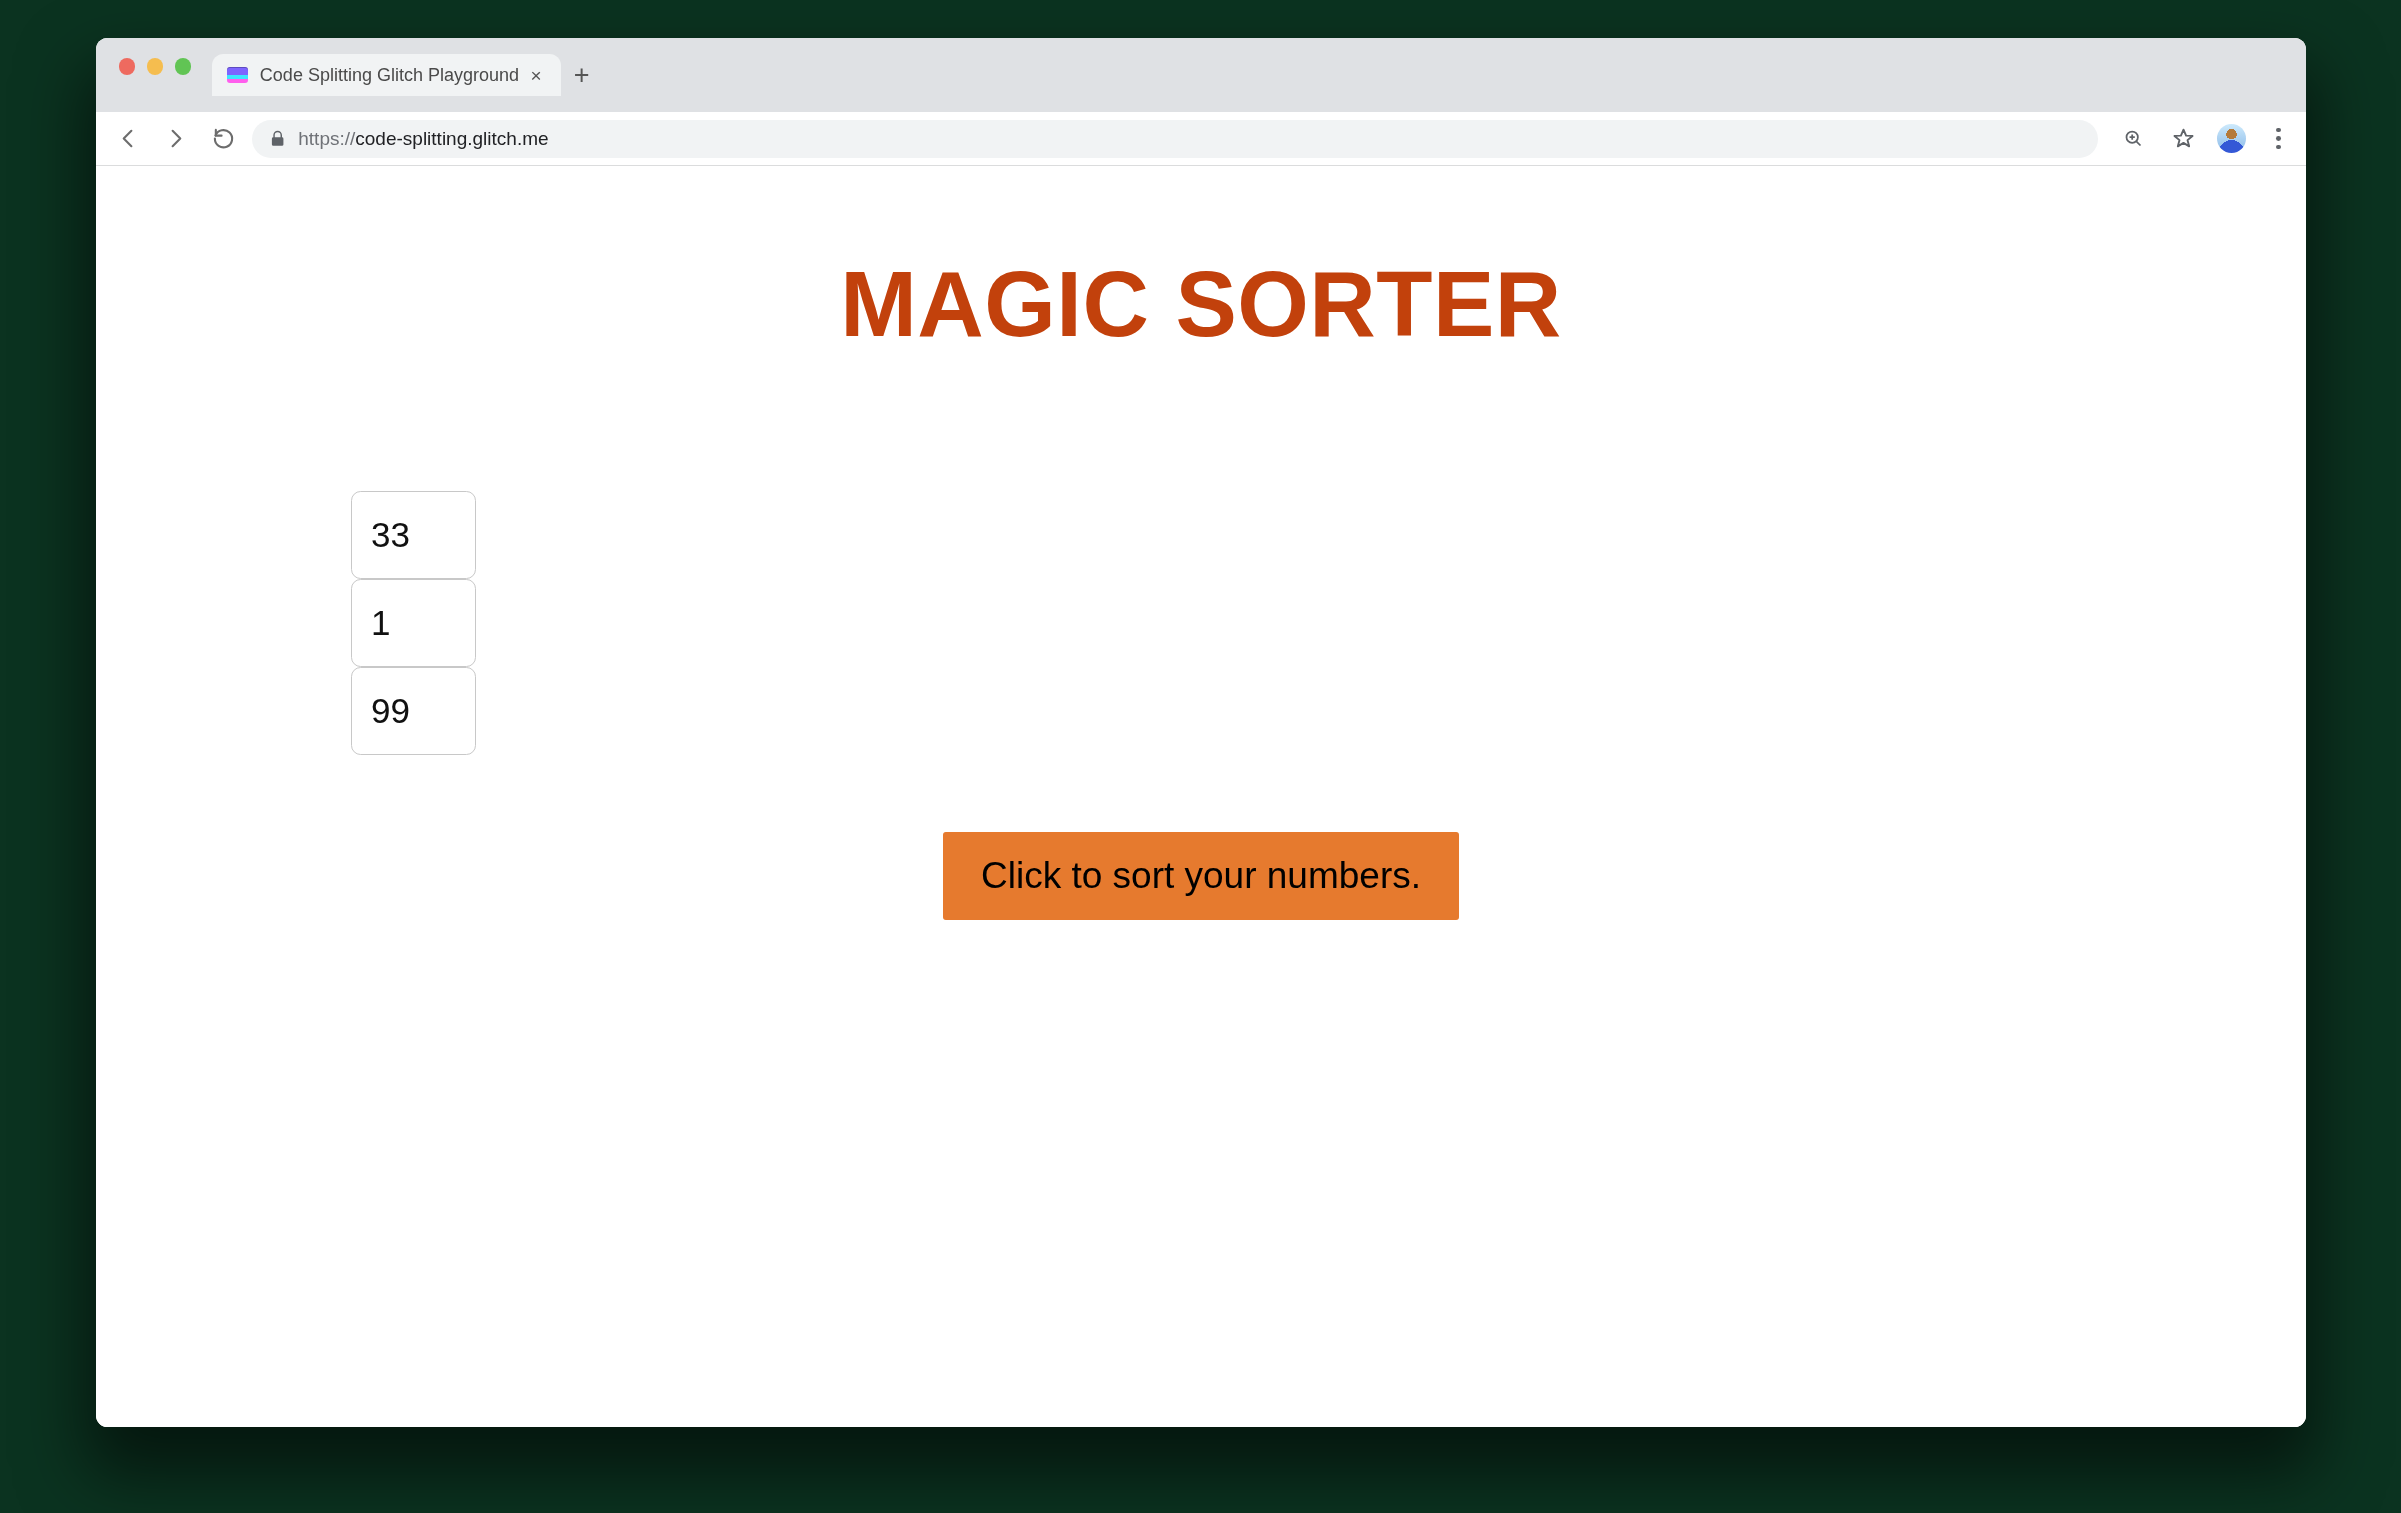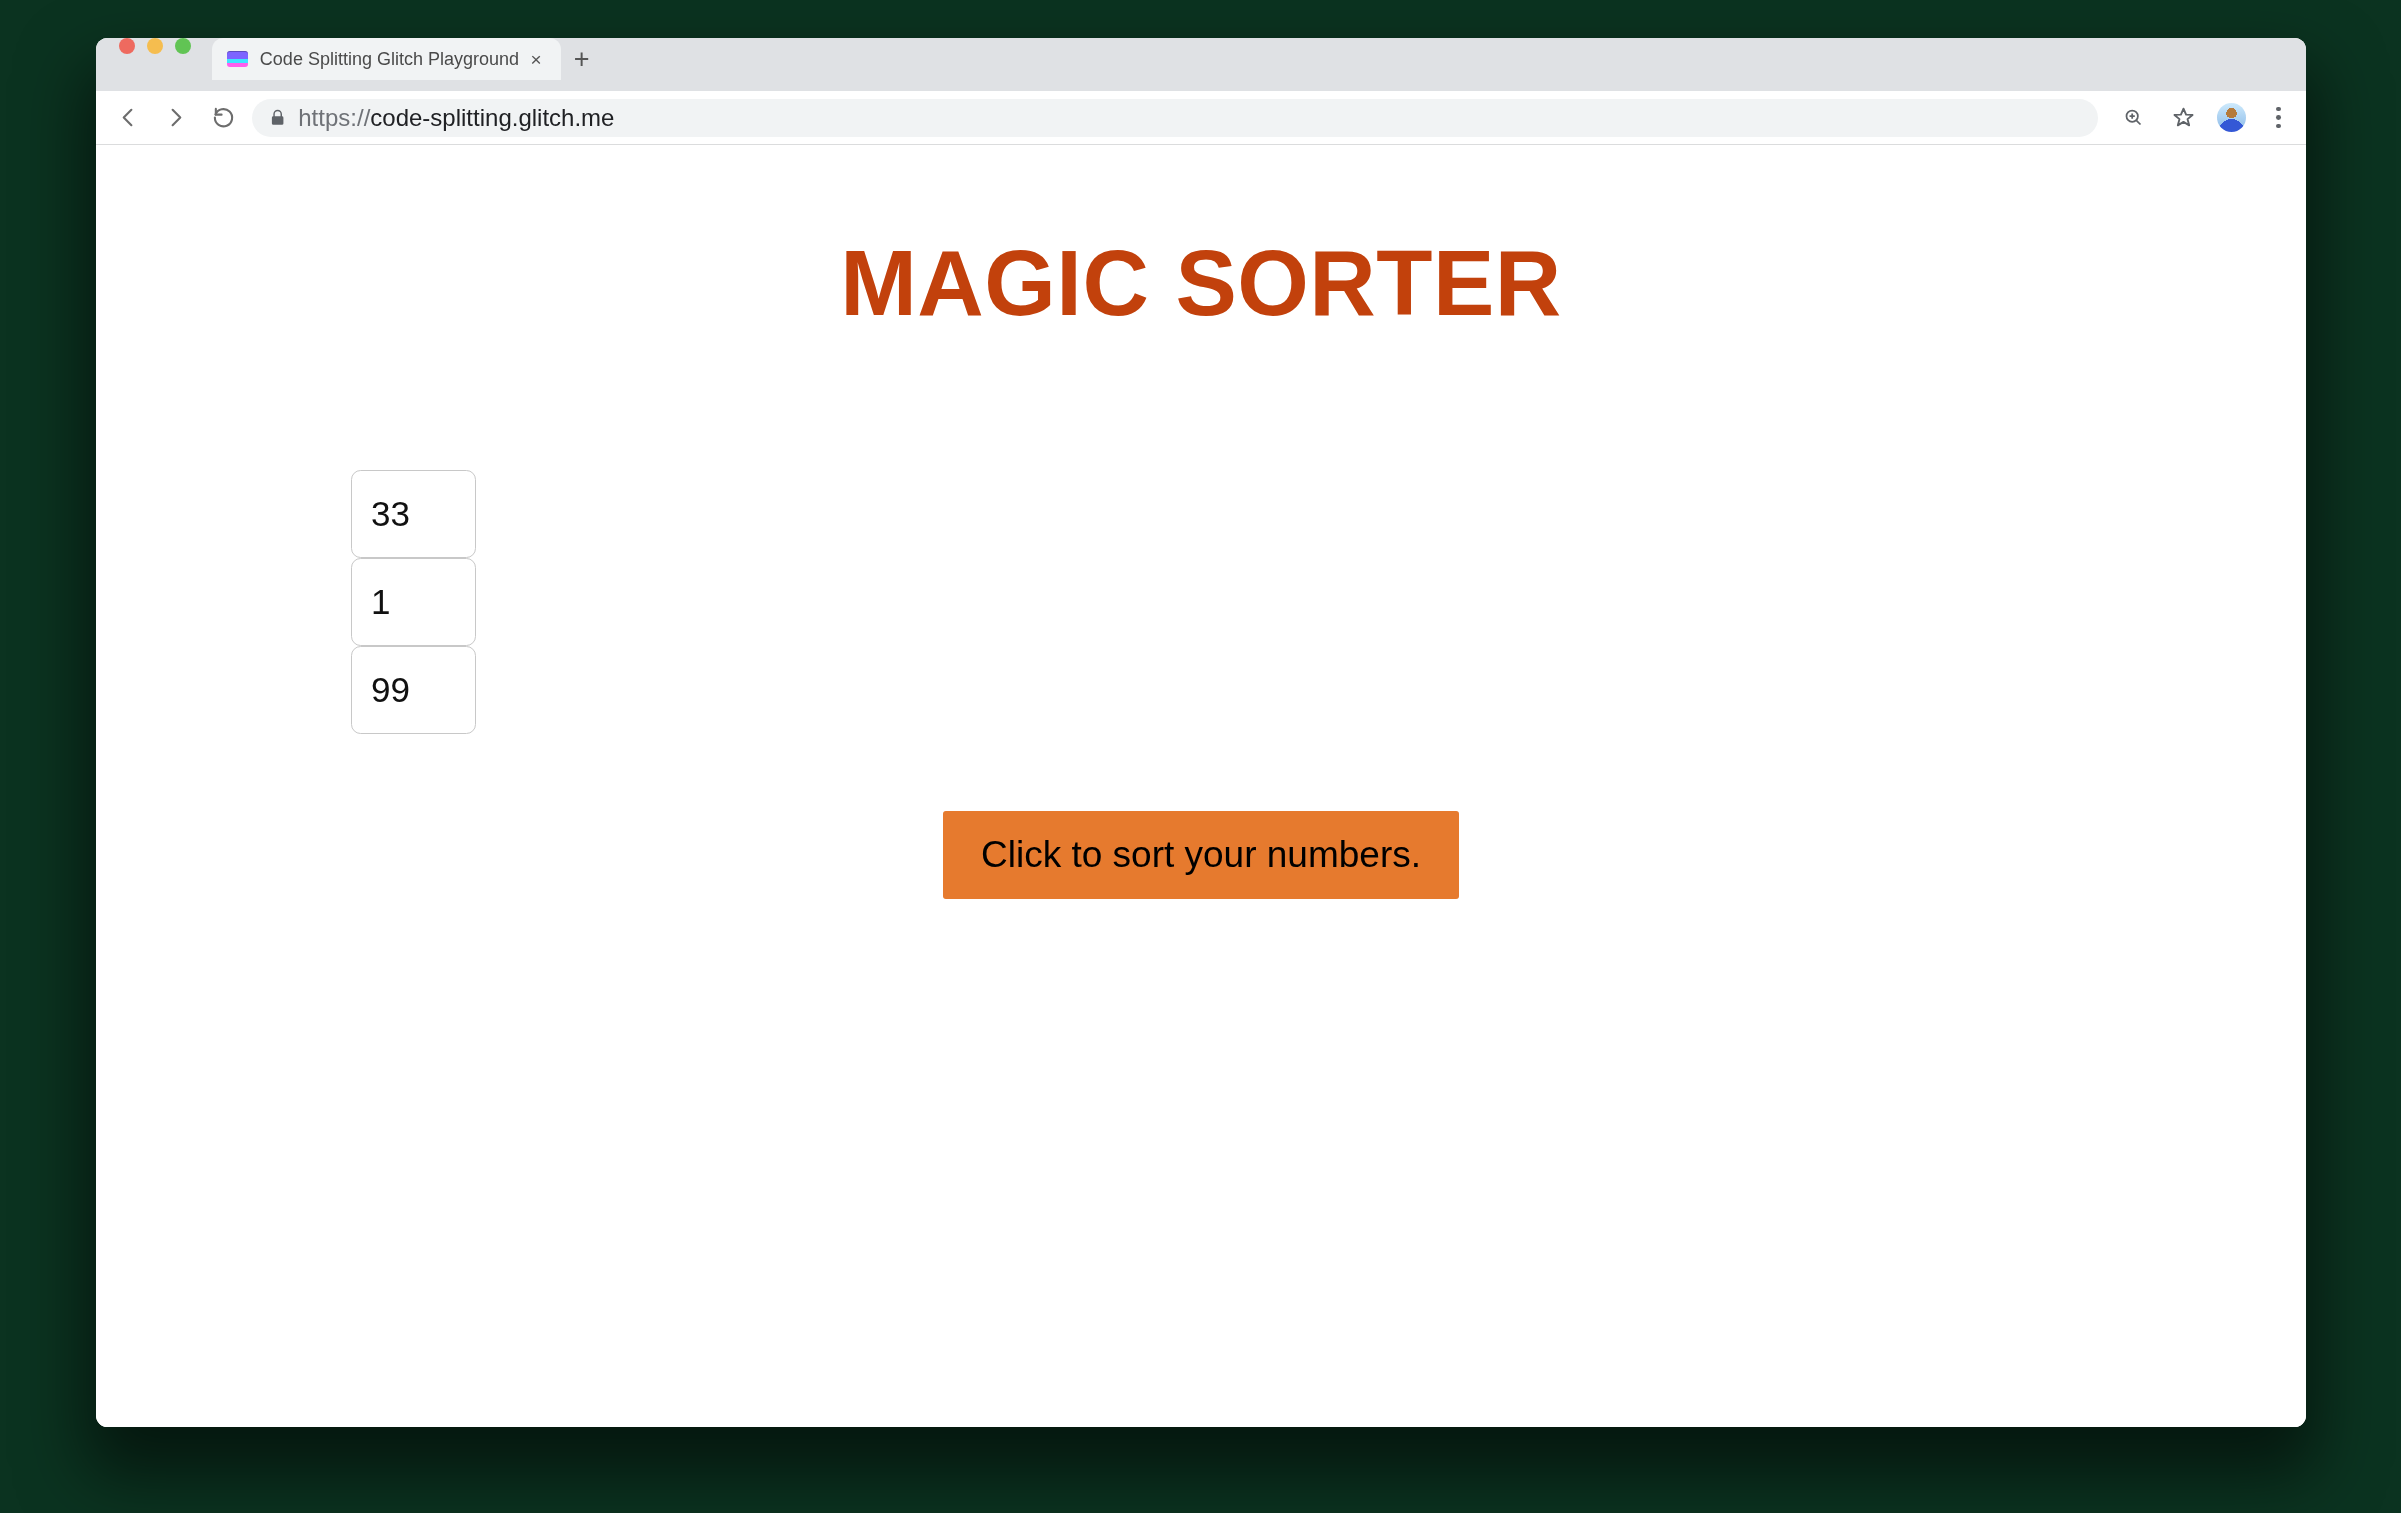--- a/index.html
+++ b/index.html
@@ -14,23 +14,23 @@
       width:100%; height:100%;
       background:#fff;
       border-radius:11.5px;
       box-shadow: 0 38px 67px 9.6px rgba(0,0,0,0.55);
       overflow:hidden;
       display:flex; flex-direction:column;
     }
 
     
     .tabstrip {
-      height:53px;
+      height:74px;
       background:#dfe1e4;
-      display:flex; align-items:flex-start;
+      display:flex; align-items:center;
       padding:0 13.4px;
     }
     .traffic { display:flex; gap:11.5px; align-items:center; padding:0 9.6px 17.3px 9.6px; }
     .traffic span { width:16.3px; height:16.3px; border-radius:50%; }
     .tab {
       display:flex; align-items:center; gap:11.5px;
       background:#f1f3f4; height:42px;
       border-top-left-radius:11.5px; border-top-right-radius:11.5px;
       padding:0 19px 0 15.4px; margin-left:11.5px; min-width:327px;
       font-size:18px; color:#4a4a4a;
@@ -55,21 +55,21 @@
       display:flex; align-items:center; gap:9.6px;
       padding:0 13.4px;
       border-bottom:1px solid #dbdcdd;
     }
     .nav-btn { width:38px; height:38px; display:flex; align-items:center; justify-content:center;
       color:#6d6d6d; border-radius:50%; }
     .nav-btn svg { width:23px; height:23px; stroke:#6d6d6d; }
     .addr {
       flex:1; height:38px; background:#f1f3f4; border-radius:19px;
       display:flex; align-items:center; gap:11.5px; padding:0 17.3px; color:#3a3a3a;
-      font-size:24px;
+      font-size:19px;
     }
     .addr svg { width:17.3px; height:17.3px; }
     .url-full { color:#202124; }
     .url-scheme, .url-path { color:#6f7277; }
     .toolbar-right { display:flex; align-items:center; gap:17.3px; padding-left:9.6px; }
     .toolbar-right .icon-btn { width:33px; height:33px; display:flex; align-items:center; justify-content:center; color:#5f6368; }
 
     .avatar {
       width:29px; height:29px; border-radius:50%;
       background: radial-gradient(circle at 50% 35%, #b57a3a 0 22%, transparent 22%),

